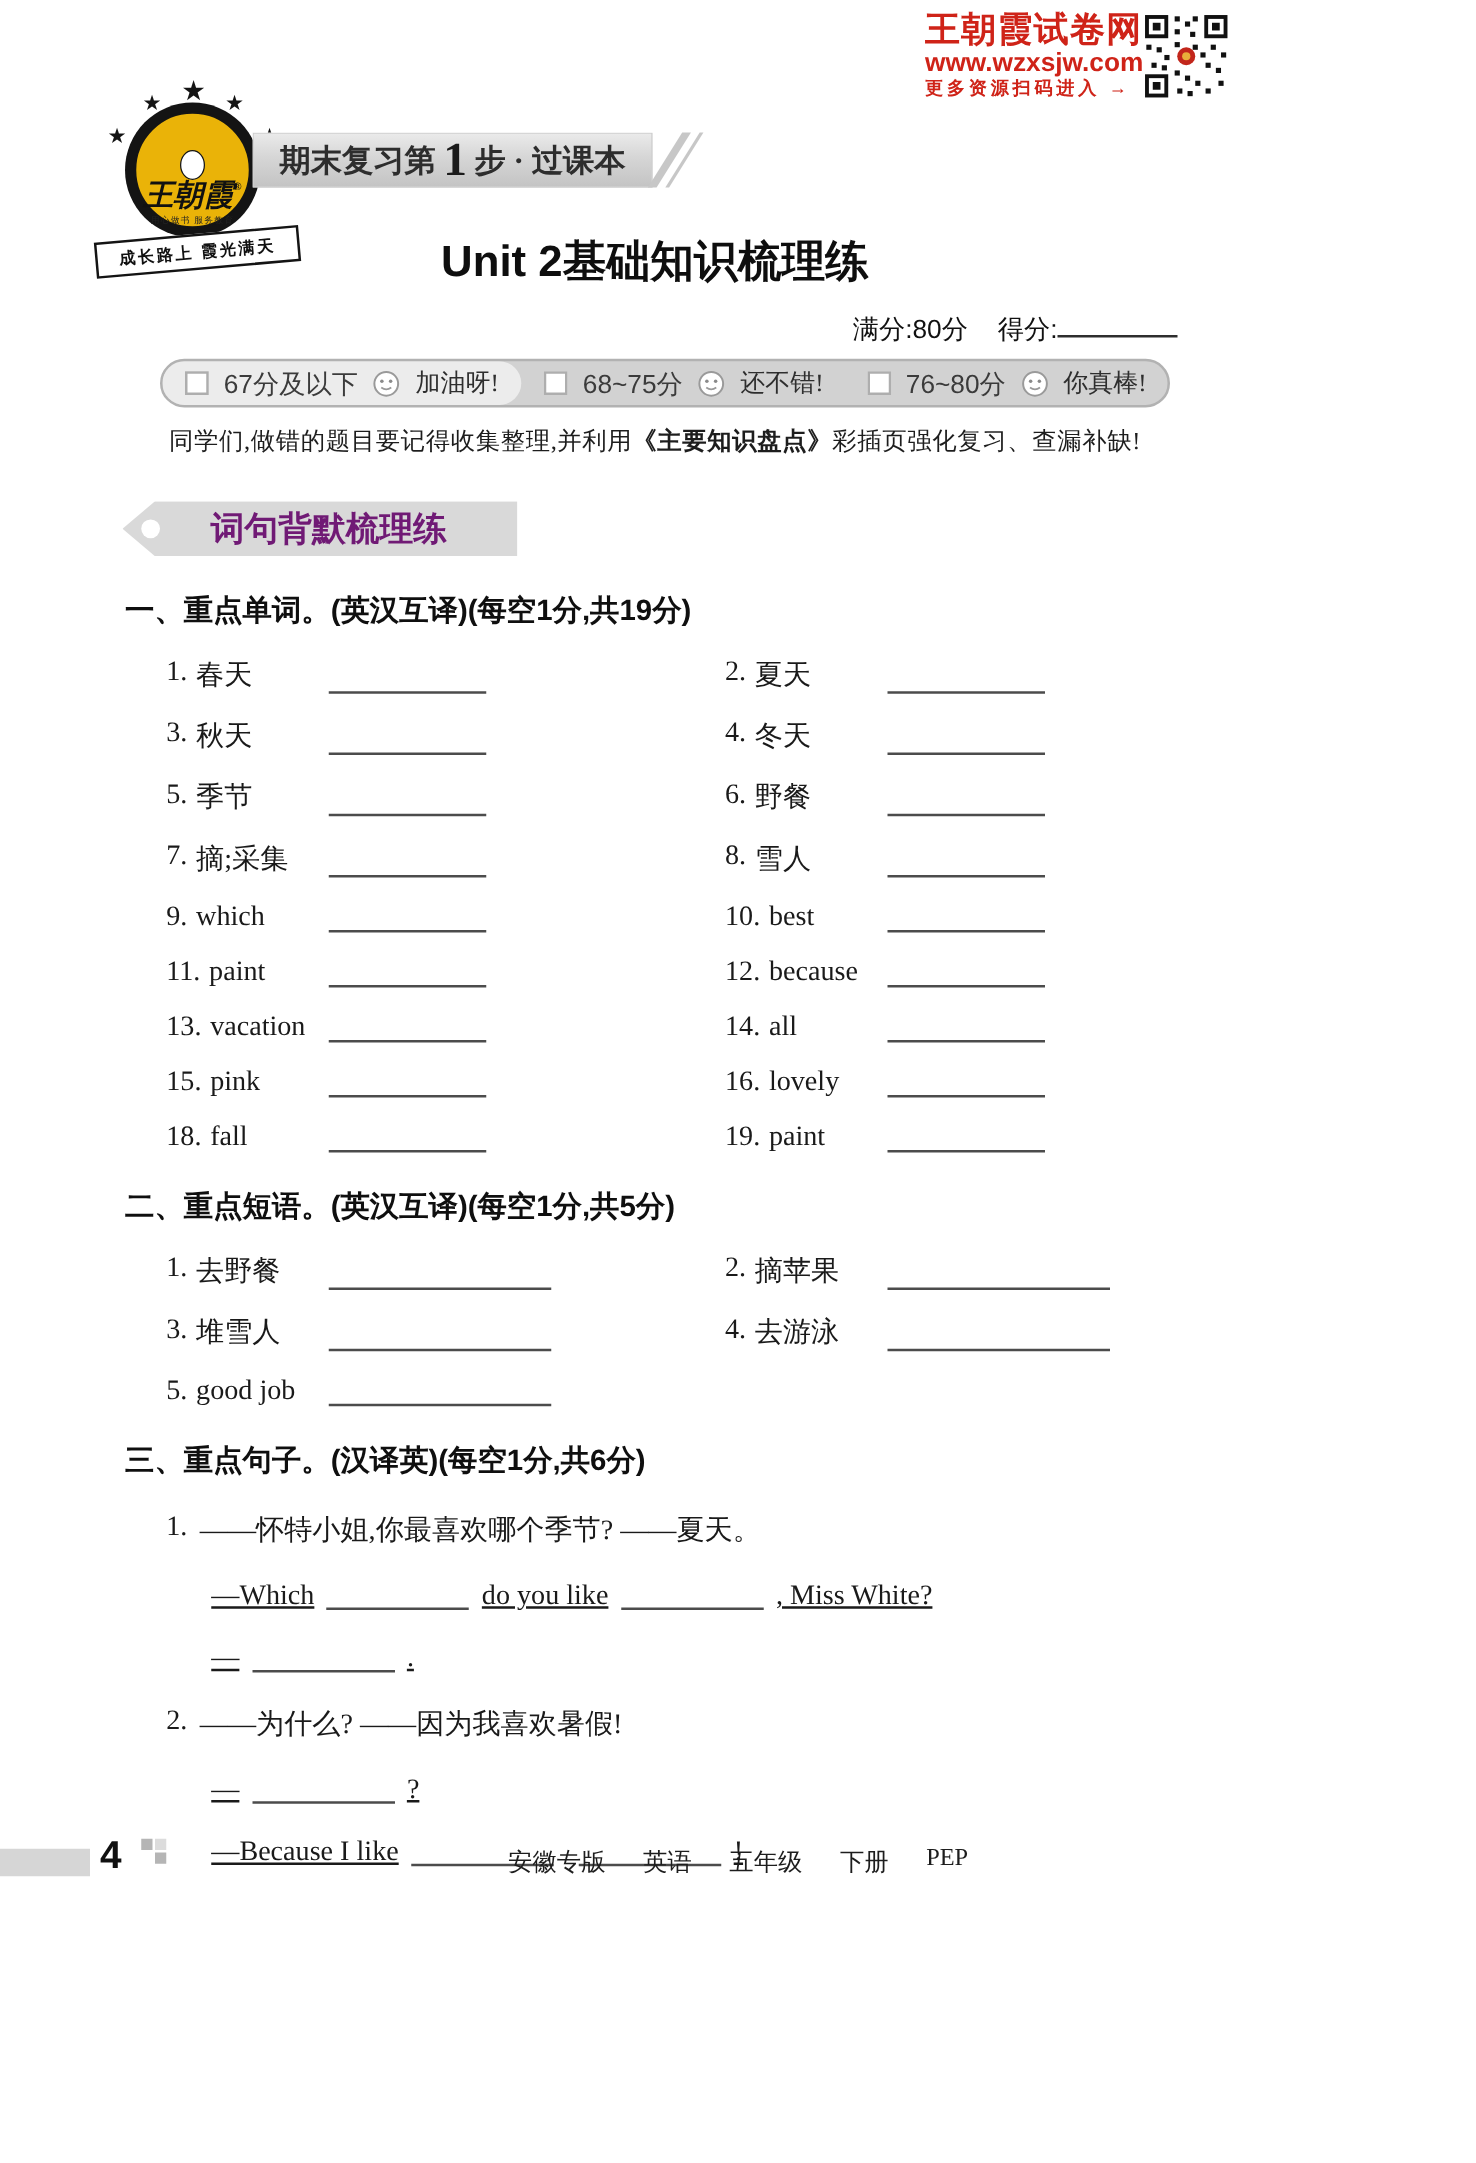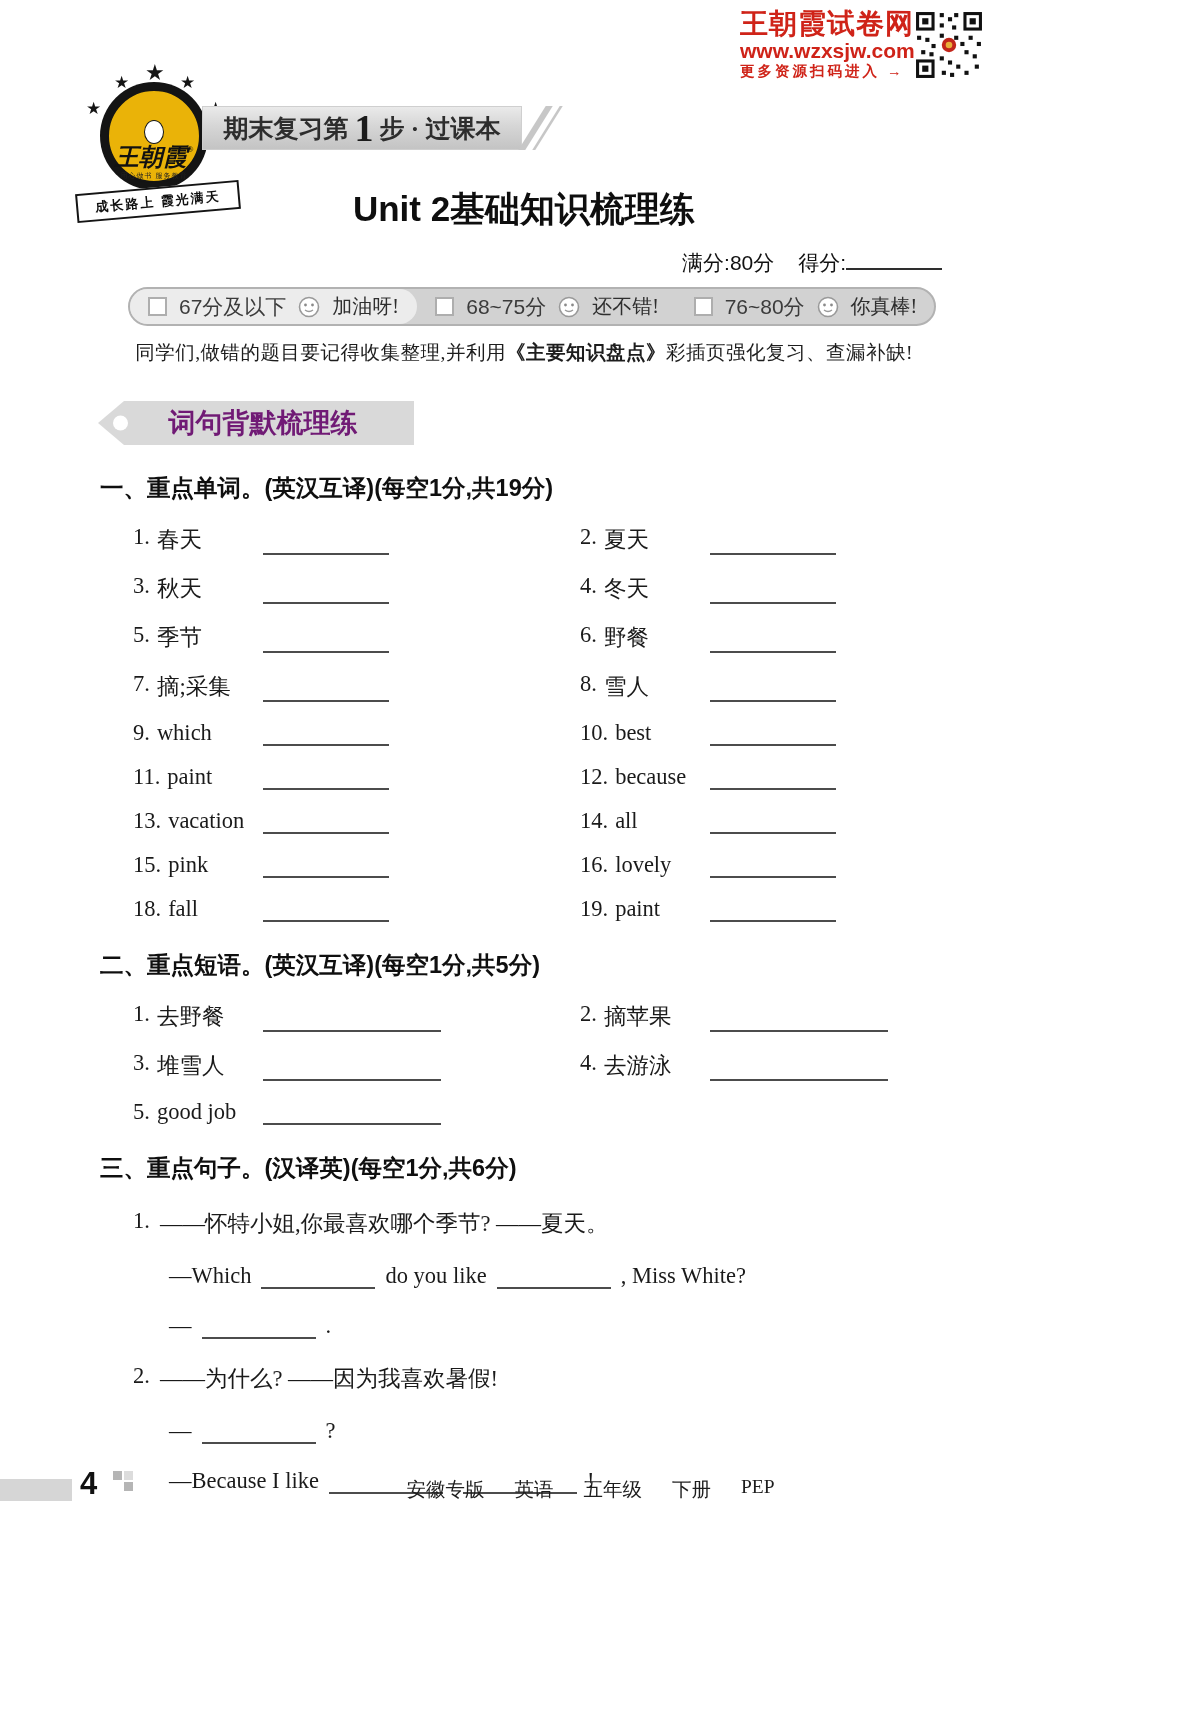--- a/index.html
+++ b/index.html
@@ -73,21 +73,21 @@
   .word-grid,.phrase-grid{display:grid;grid-template-columns:447px 401px;row-gap:18px;margin-left:33px;}
   .w-item{display:flex;align-items:flex-end;font-size:22.5px;}
   .w-label{display:flex;gap:7px;width:130px;flex:none;}
   .blank{display:inline-block;height:21px;border-bottom:2px solid #4c4c4c;}
   .w-blank{width:126px;}
   .p-blank{width:178px;}
 
   .sentences{margin-left:33px;font-size:22.5px;}
   .s-prompt{display:flex;gap:10px;margin-top:24px;}
   .s-num{flex:none;}
-  .s-line{display:flex;align-items:flex-end;margin:24px 0 0 36px;}
+  .s-line{display:flex;align-items:center;margin:24px 0 0 36px;text-decoration:underline;}
   .s-line .blank{width:114px;margin:0 10px;}
   .s-text{white-space:pre;}
 
   
   .footer{position:absolute;left:0;top:1468px;width:1181px;height:44px;}
   .pn-bar{position:absolute;left:0;top:11px;width:72px;height:22px;background:#d6d6d6;}
   .pn{position:absolute;left:80px;top:-2px;font-family:"Liberation Sans",sans-serif;font-weight:bold;font-size:31px;color:#111;}
   .sq{position:absolute;width:9px;height:9px;background:#c3c3c3;}
   .sq.a{left:113px;top:3px;background:#b5b5b5;}
   .sq.b{left:124px;top:3px;background:#dcdcdc;}

